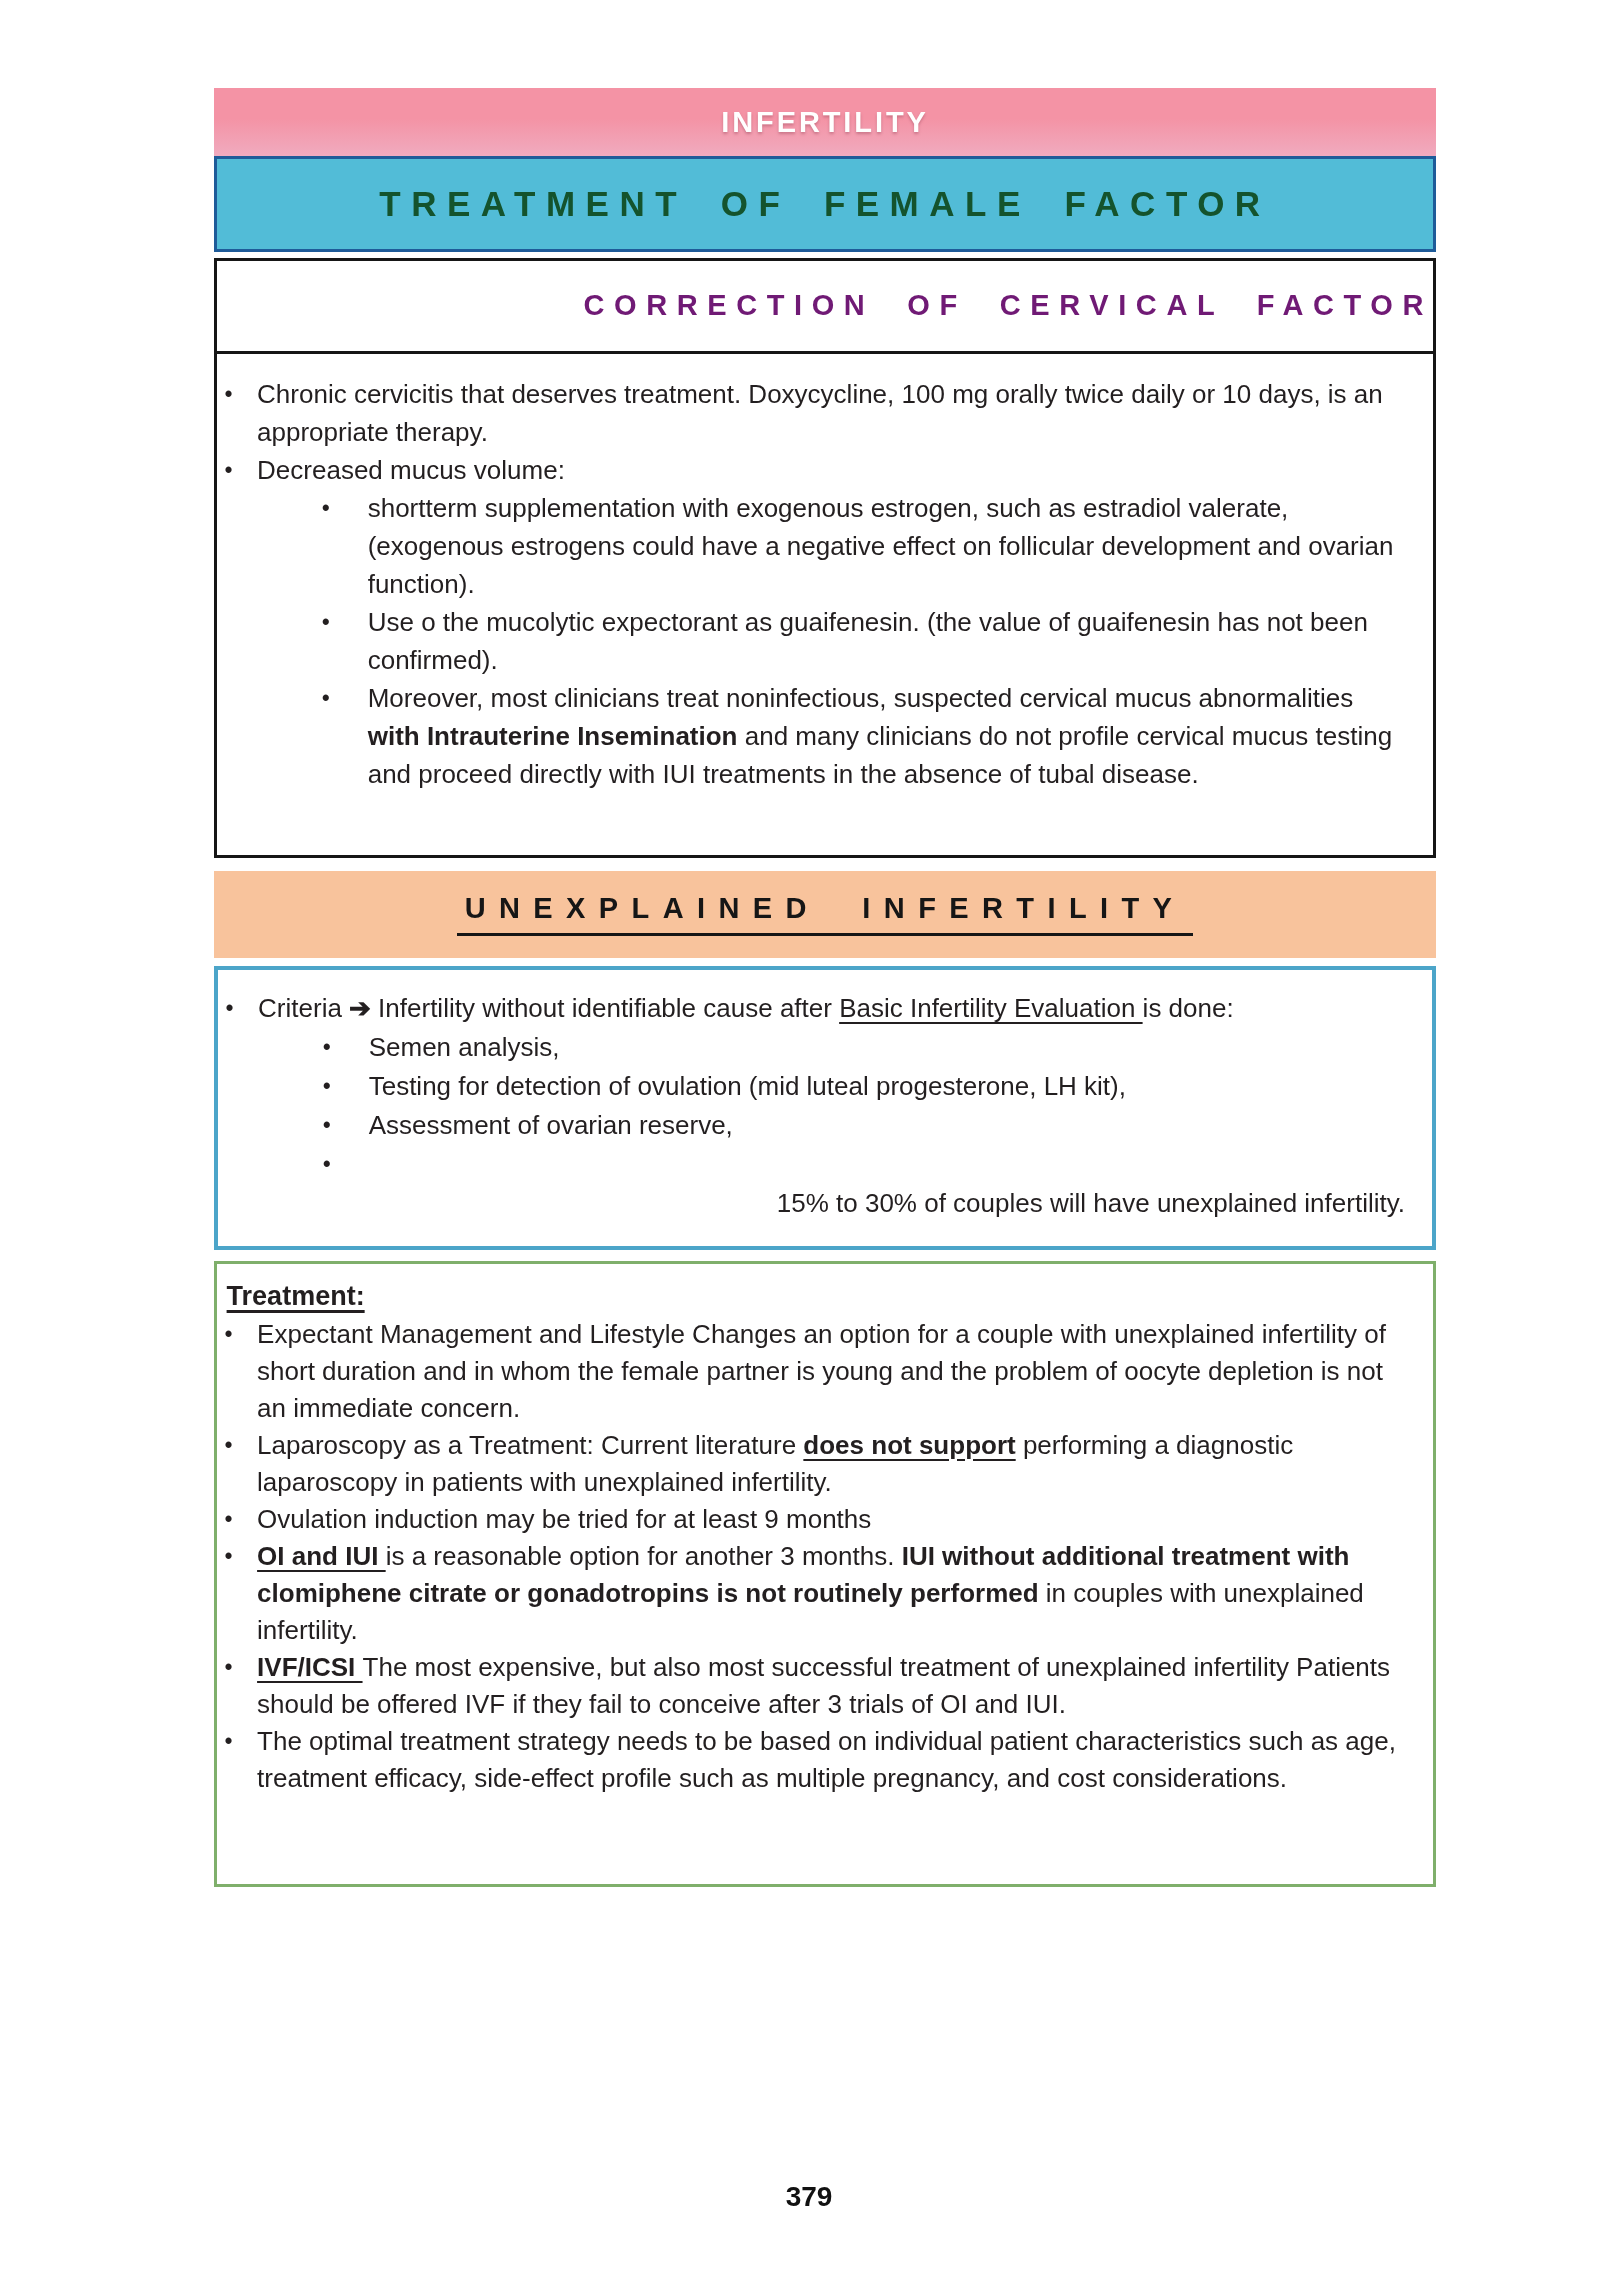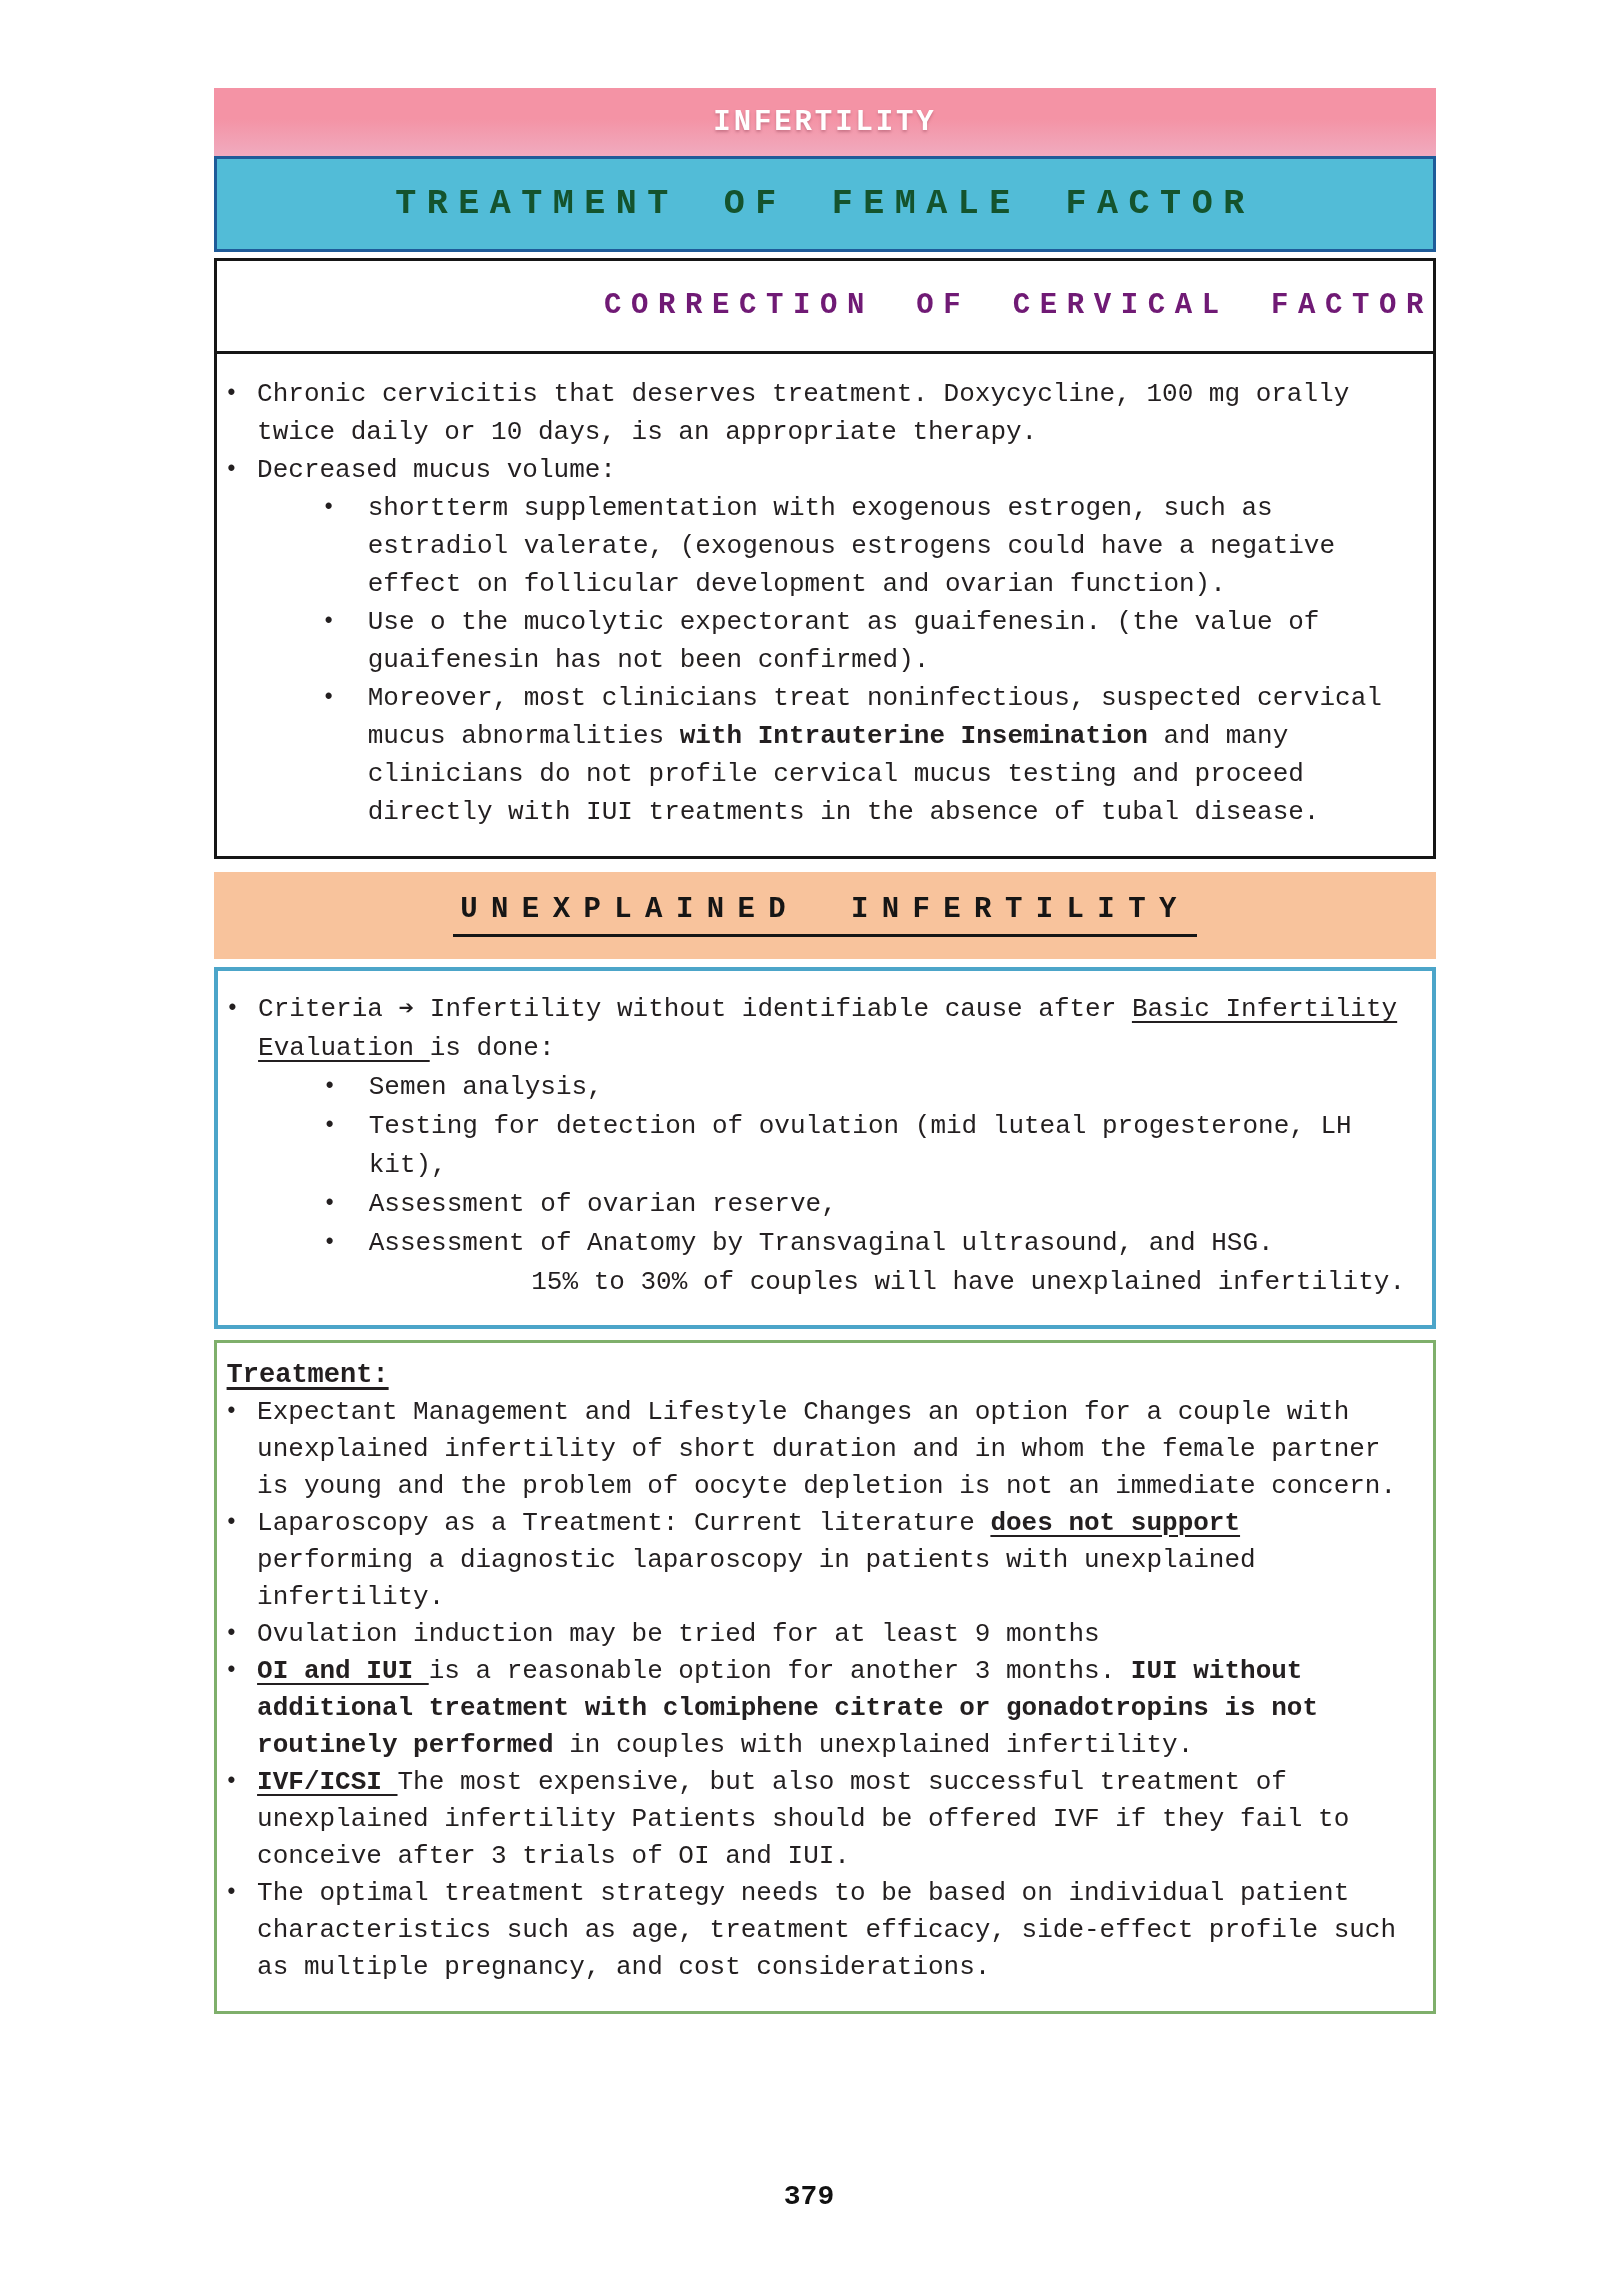--- a/index.html
+++ b/index.html
@@ -1,19 +1,19 @@
 <!DOCTYPE html>
 <html style="--pink-top: #F493A5; --pink-bottom: #F0ABBF; --blue-fill: #52BCD7; --blue-border: #1E5B99; --orange: #F8C39C; --criteria-border: #4CA5C9; --green-border: #7FAF6B; --ink: #231F20;"><head>
 <meta charset="utf-8">
 <style>
   html,body { margin:0; padding:0; background:#ffffff; }
   .page {
     position:relative; width:1618px; height:2273px; overflow:hidden;
     background:#ffffff; color:var(--ink,#231f20);
-    font-family:Liberation Mono, monospace;
+    font-family:Liberation Sans, sans-serif;
   }
   .doc { position:absolute; left:214px; top:88px; width:1222px; }
 
   .banner { display:flex; align-items:center; justify-content:center; box-sizing:border-box; }
   .banner-pink { height:68px; background:linear-gradient(180deg,var(--pink-top,#f493a5) 0%,var(--pink-top,#f493a5) 45%,var(--pink-bottom,#f0abbf) 100%); }
   .banner-pink span {
     color:#ffffff; font-weight:700; font-size:29px; letter-spacing:2.9px;
     text-shadow:0 1.9px 2.9px rgba(140,60,80,.4);
   }
   .banner-blue { height:96px; background:var(--blue-fill,#52bcd7); border:3.8px solid var(--blue-border,#1e5b99); }
@@ -113,21 +113,20 @@
           <div class="bullet-row level-2">
             <span class="bullet-glyph">•</span>
             <div class="bullet-text"><span>Testing for detection of ovulation (mid luteal progesterone, LH kit),</span></div>
           </div>
           <div class="bullet-row level-2">
             <span class="bullet-glyph">•</span>
             <div class="bullet-text"><span>Assessment of ovarian reserve,</span></div>
           </div>
           <div class="bullet-row level-2">
             <span class="bullet-glyph">•</span>
-            <div class="bullet-text"><span>Assessment of Anatomy by Transvaginal ultrasound, and HSG.</span></div>
           </div>
           <div class="bullet-row level-0">
             <div class="bullet-text"><span>15% to 30% of couples will have unexplained infertility.</span></div>
           </div>
         </div>
     </section>
 
     <section class="box box-green">
       <div class="box-title">
         <span class="u-title">Treatment:</span>

